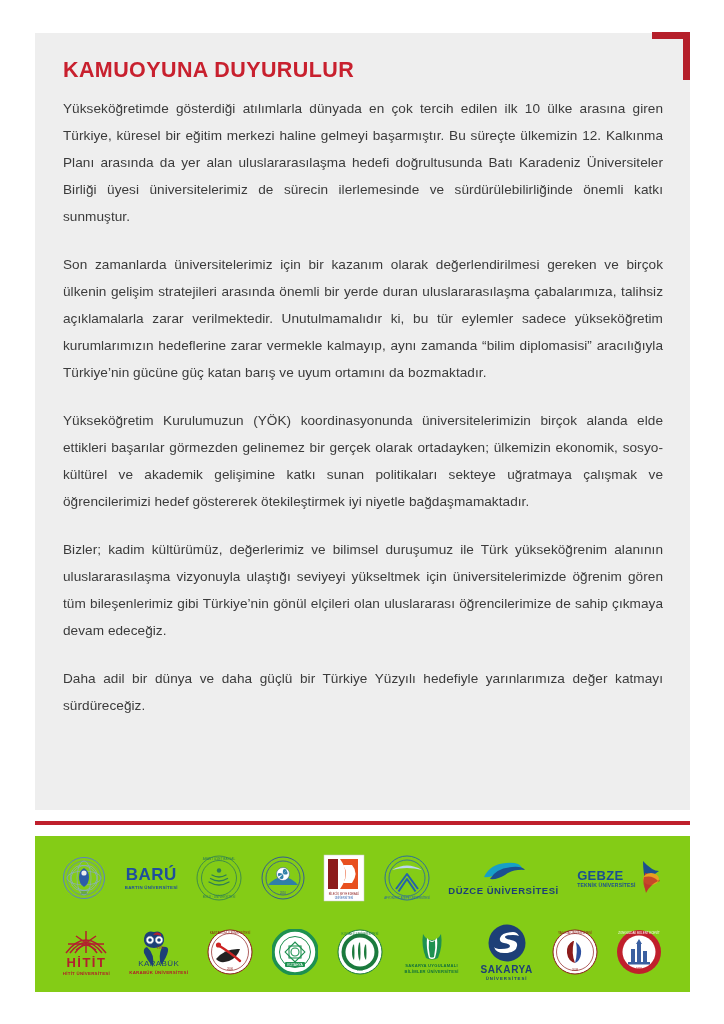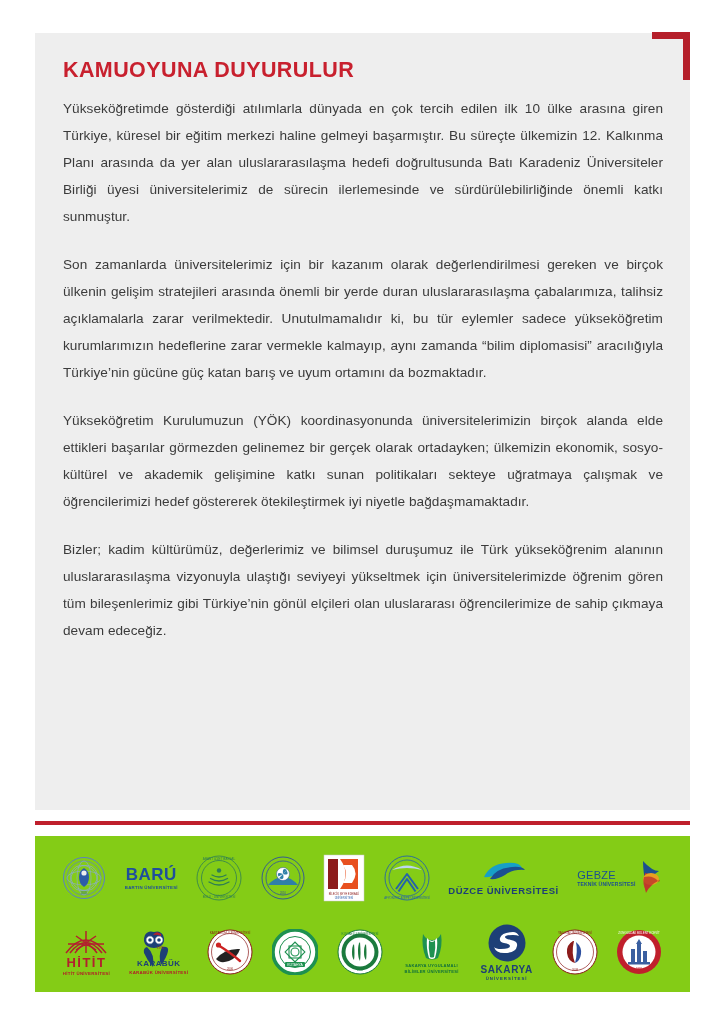--- a/index.html
+++ b/index.html
@@ -98,20 +98,21 @@
 
   <div class="content-panel">
 
     <h1 class="headline">KAMUOYUNA DUYURULUR</h1>
 
     <div class="body-text">
       <p class="para">Yükseköğretimde gösterdiği atılımlarla dünyada en çok tercih edilen ilk 10 ülke arasına giren Türkiye, küresel bir eğitim merkezi haline gelmeyi başarmıştır. Bu süreçte ülkemizin 12. Kalkınma Planı arasında da yer alan uluslararasılaşma hedefi doğrultusunda Batı Karadeniz Üniversiteler Birliği üyesi üniversitelerimiz de sürecin ilerlemesinde ve sürdürülebilirliğinde önemli katkı sunmuştur.</p>
       <p class="para">Son zamanlarda üniversitelerimiz için bir kazanım olarak değerlendirilmesi gereken ve birçok ülkenin gelişim stratejileri arasında önemli bir yerde duran uluslararasılaşma çabalarımıza, talihsiz açıklamalarla zarar verilmektedir. Unutulmamalıdır ki, bu tür eylemler sadece yükseköğretim kurumlarımızın hedeflerine zarar vermekle kalmayıp, aynı zamanda “bilim diplomasisi” aracılığıyla Türkiye’nin gücüne güç katan barış ve uyum ortamını da bozmaktadır.</p>
       <p class="para">Yükseköğretim Kurulumuzun (YÖK) koordinasyonunda üniversitelerimizin birçok alanda elde ettikleri başarılar görmezden gelinemez bir gerçek olarak ortadayken; ülkemizin ekonomik, sosyo-kültürel ve akademik gelişimine katkı sunan politikaları sekteye uğratmaya çalışmak ve öğrencilerimizi hedef göstererek ötekileştirmek iyi niyetle bağdaşmamaktadır.</p>
       <p class="para">Bizler; kadim kültürümüz, değerlerimiz ve bilimsel duruşumuz ile Türk yükseköğrenim alanının uluslararasılaşma vizyonuyla ulaştığı seviyeyi yükseltmek için üniversitelerimizde öğrenim gören tüm bileşenlerimiz gibi Türkiye’nin gönül elçileri olan uluslararası öğrencilerimize de sahip çıkmaya devam edeceğiz.</p>
+      <p class="para last-line-left">Daha adil bir dünya ve daha güçlü bir Türkiye Yüzyılı hedefiyle yarınlarımıza değer katmayı sürdüreceğiz.</p>
     </div>
   </div>
 
   <div class="divider"></div>
 
   <div class="logos-panel">
 
     <div class="logo-row row1">
 
       <div class="logo">
@@ -196,21 +197,21 @@
         <svg width="46" height="22" viewBox="0 0 46 22">
           <path d="M4 16 q6-13 22-14 q14-1 16 5 q-11-2-20 4 q-10 6-18 5z" fill="#17a0c6"></path>
           <path d="M10 18 q6-11 22-12 q10-1 13 3 q-12-1-20 5 q-8 5-15 4z" fill="#1b4f91"></path>
         </svg>
         <div class="logo-cap cap-navy" style="font-size:9.5px;font-weight:bold;letter-spacing:0.5px;margin-top:2px;">DÜZCE ÜNİVERSİTESİ</div>
       </div>
 
       <div class="logo">
         <div style="display:flex;align-items:center;">
           <div>
-            <div style="font-size:11px;font-weight:normal;color:#1b4f91;letter-spacing:0.3px;line-height:1;">GEBZE</div>
+            <div style="font-size:13px;font-weight:bold;color:#1b4f91;letter-spacing:0.3px;line-height:1;">GEBZE</div>
             <div style="font-size:5px;font-weight:bold;color:#1b4f91;letter-spacing:0.2px;">TEKNİK ÜNİVERSİTESİ</div>
           </div>
           <svg width="30" height="38" viewBox="0 0 30 38" style="margin-left:-3px;">
             <path d="M10 2 q9 10 16 10 q-8 5-13 14 q-3-13-3-24z" fill="#1b4f91"></path>
             <path d="M12 14 q10 1 15 8 q-9 2-14 12 q-3-11-1-20z" fill="#c0392b"></path>
             <ellipse cx="18" cy="20" rx="8" ry="6" fill="#e8a020"></ellipse>
             <path d="M11 18 q9-2 14 4 q-8 4-12 10 q-4-8-2-14z" fill="#c0392b" opacity="0.85"></path>
           </svg>
         </div>
       </div>
@@ -237,21 +238,21 @@
           <path d="M10 6 q3-5 9-3 q6-2 9 3 q3 7-2 11 q-7 4-14 0 q-5-4-2-11z" fill="#1d3f77"></path>
           <circle cx="15" cy="11" r="4.2" fill="#ffffff" stroke="#1d3f77" stroke-width="1"></circle>
           <circle cx="24" cy="11" r="4.2" fill="#ffffff" stroke="#1d3f77" stroke-width="1"></circle>
           <circle cx="15" cy="11" r="1.8" fill="#1d3f77"></circle>
           <circle cx="24" cy="11" r="1.8" fill="#1d3f77"></circle>
           <path d="M18 6 q3-4 6-2 q3 1 2 3 q-4-2-8-1z" fill="#b3202e"></path>
           <path d="M12 18 q8 7 6 20 q-6-7-9-14 q-1-5 3-6z" fill="#1d3f77"></path>
           <path d="M27 18 q-4 9-1 18 q6-8 7-14 q1-5-6-4z" fill="#1d3f77"></path>
           <text x="22" y="20" font-size="3" fill="#b3202e" font-family="Liberation Sans, sans-serif">1975</text>
         </svg>
-        <div style="font-size:8px;font-weight:bold;color:#1d3f77;letter-spacing:0.4px;margin-top:-12px;">KARABÜK</div>
+        <div style="font-size:8px;font-weight:normal;color:#1d3f77;letter-spacing:0.4px;margin-top:-12px;">KARABÜK</div>
         <div class="logo-cap cap-red">KARABÜK ÜNİVERSİTESİ</div>
       </div>
 
       <div class="logo">
         <svg width="46" height="46" viewBox="0 0 46 46">
           <circle cx="23" cy="23" r="22" fill="#ffffff" stroke="#8c1b1b" stroke-width="1"></circle>
           <circle cx="23" cy="23" r="18.5" fill="none" stroke="#8c1b1b" stroke-width="0.7"></circle>
           <path d="M9 30 q9-11 24-10 q-3 9-11 12 q-9 3-13-2z" fill="#222222"></path>
           <path d="M11 16 q13 8 22 16" stroke="#cc2222" stroke-width="2.4" fill="none" stroke-linecap="round"></path>
           <circle cx="11.5" cy="16" r="2.6" fill="#cc2222"></circle>

